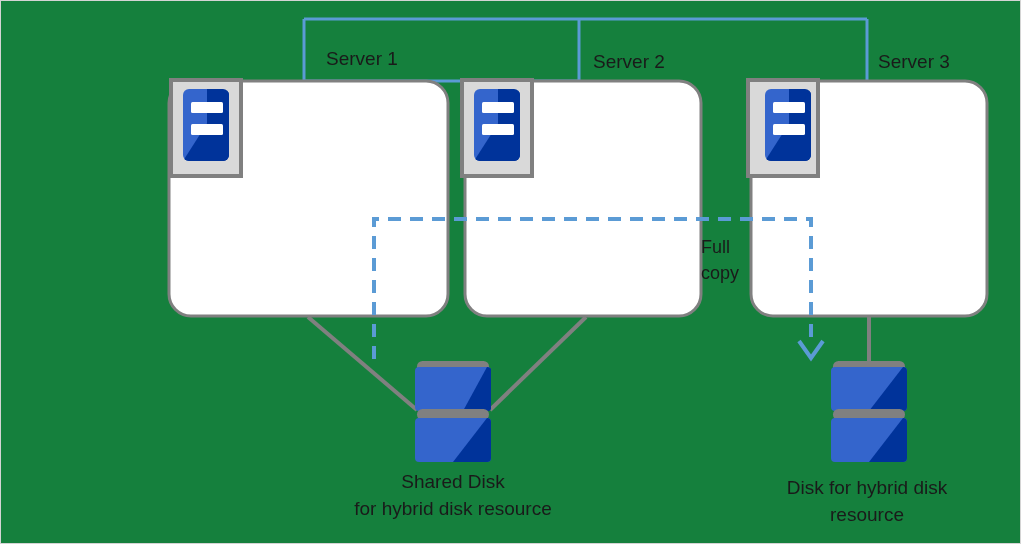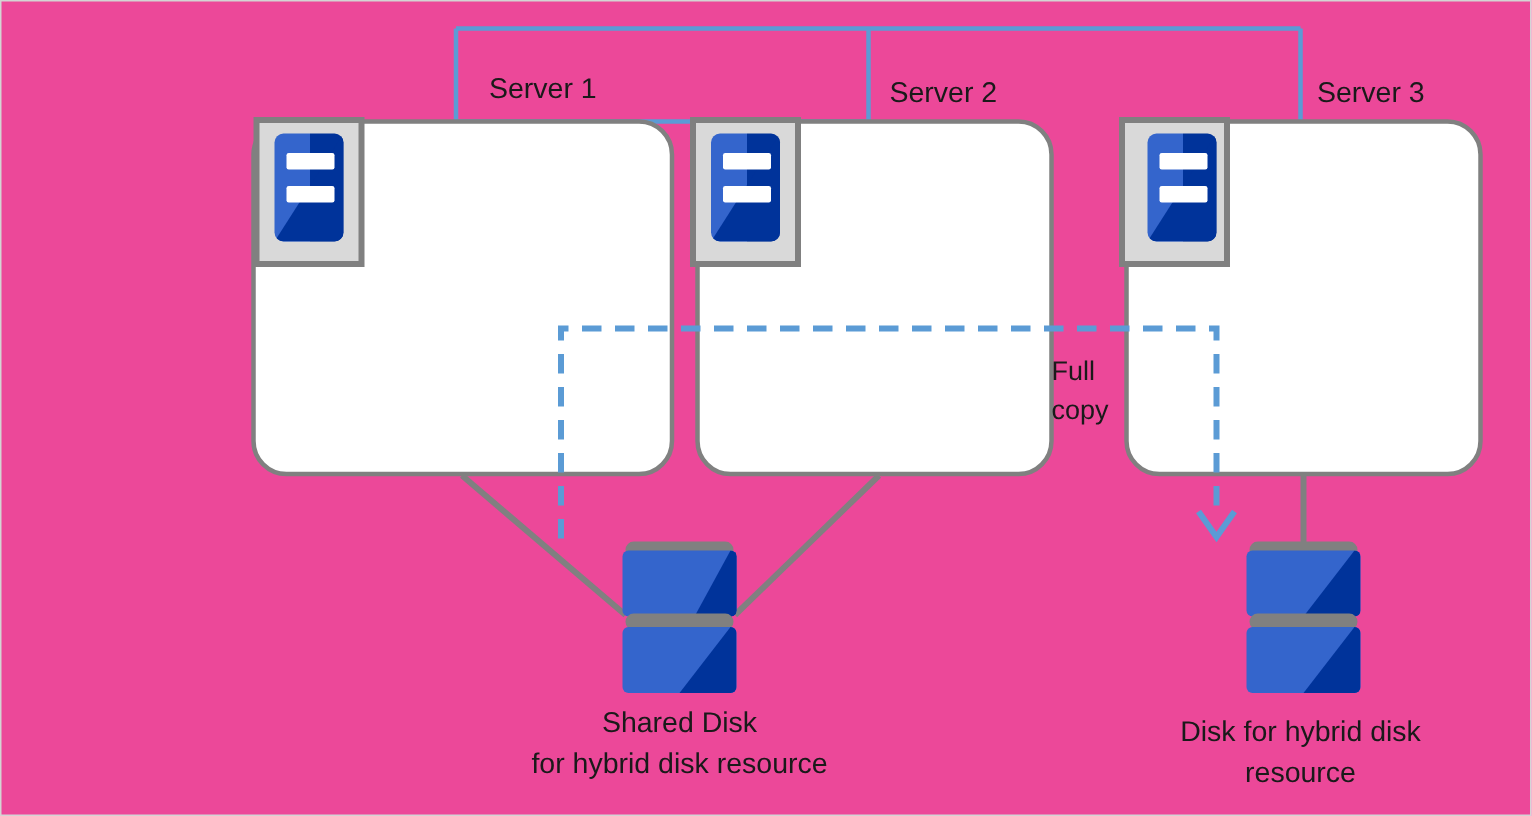--- a/index.html
+++ b/index.html
@@ -7,21 +7,21 @@
     padding: 0;
     background: #ffffff;
   }
   body {
     font-family: "Liberation Sans", sans-serif;
   }
   #canvas {
     position: relative;
     width: 1021px;
     height: 544px;
-    background: #ec4899;
+    background: #15803d;
     border: 1px solid #d4d4d4;
     box-sizing: border-box;
     overflow: hidden;
   }
   #diagram-svg {
     position: absolute;
     left: 0;
     top: 0;
     width: 1021px;
     height: 544px;

